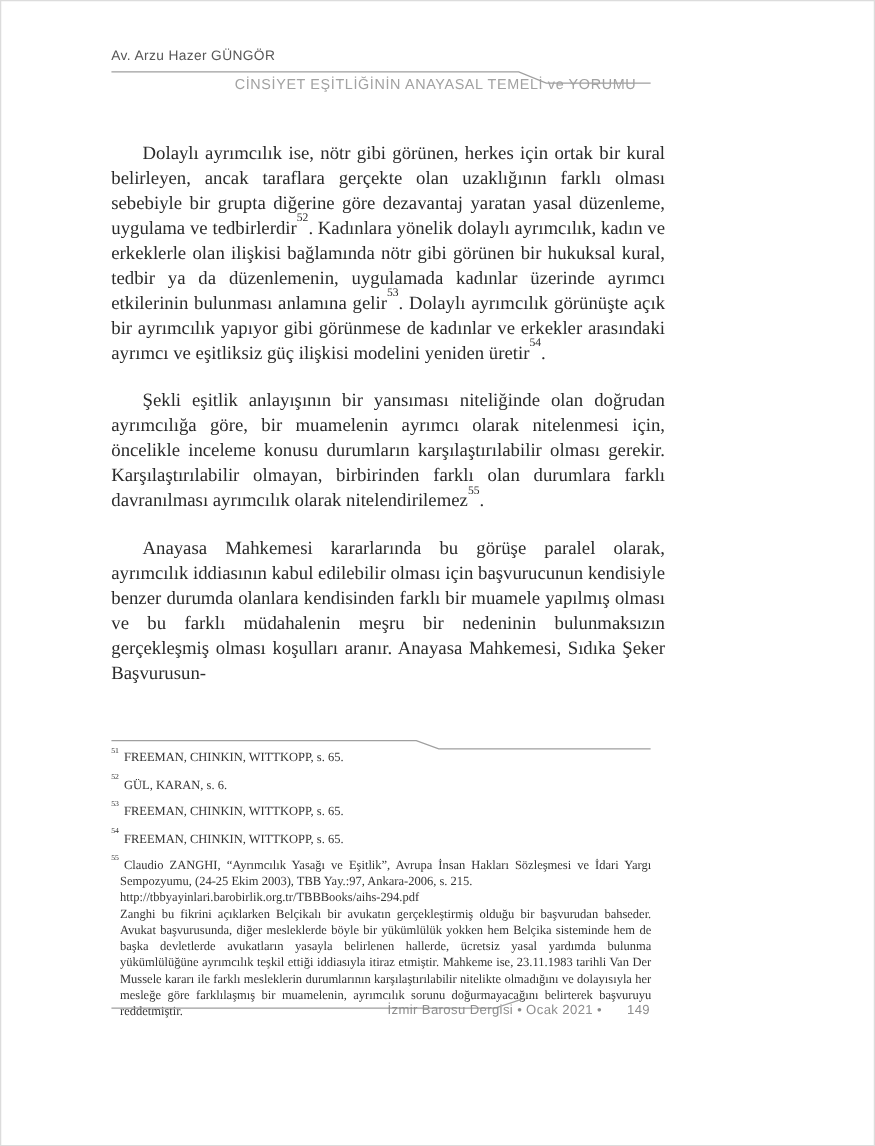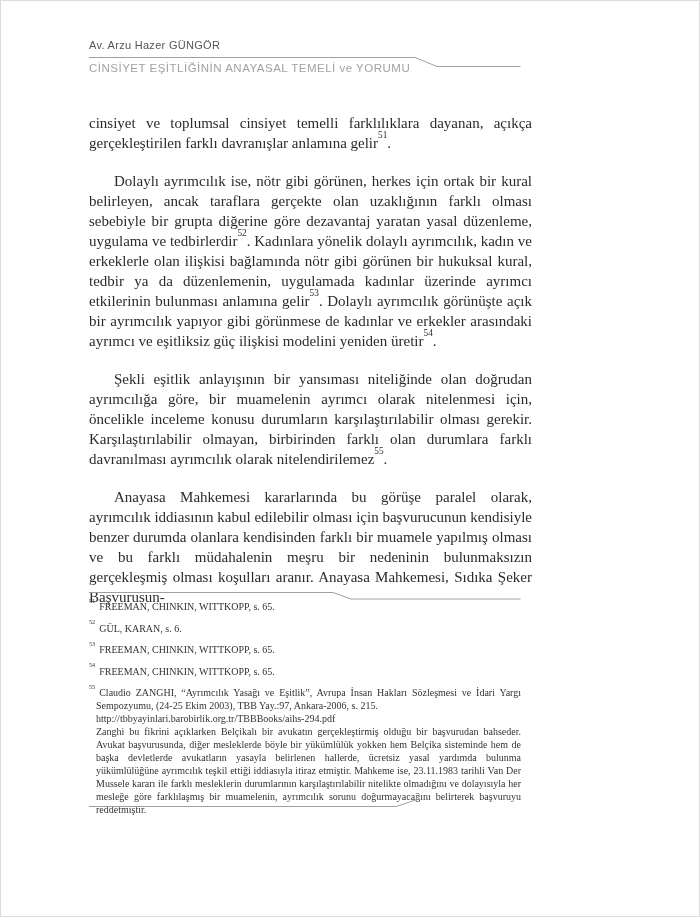--- a/index.html
+++ b/index.html
@@ -28,20 +28,21 @@
     text-align:right;
     font-family:"Liberation Sans", sans-serif;
     font-size:9.5px; letter-spacing:0.4px;
     color:#b7b7b7;
   }
   .article-title {
     position:absolute; left:88px; top:61px; width:420px;
     font-family:"Liberation Sans", sans-serif;
     font-size:11.5px; letter-spacing:0.5px;
     color:#a2a2a2;
+    text-align:right;
   }
   
   .body-col {
     position:absolute; left:88px; top:112px; width:443px;
   }
   .para {
     margin:0 0 18px 0;
     font-size:15px; line-height:20px;
     text-align:justify;
   }
@@ -88,21 +89,20 @@
   <div class="author">Av. Arzu Hazer GÜNGÖR</div>
 
   <svg class="header-rule" viewBox="0 0 432 18" xmlns="http://www.w3.org/2000/svg" preserveAspectRatio="none">
     <polyline class="rule-line" points="0,6.5 326,6.5 348,15.5 431.5,15.5"></polyline>
   </svg>
 
 
   <div class="article-title">CİNSİYET EŞİTLİĞİNİN ANAYASAL TEMELİ ve YORUMU</div>
 
   <div class="body-col">
-      <p class="para">cinsiyet ve toplumsal cinsiyet temelli farklılıklara dayanan, açıkça gerçekleştirilen farklı davranışlar anlamına gelir<sup>51</sup>.</p>
       <p class="para indent">Dolaylı ayrımcılık ise, nötr gibi görünen, herkes için ortak bir kural belirleyen, ancak taraflara gerçekte olan uzaklığının farklı olması sebebiyle bir grupta diğerine göre dezavantaj yaratan yasal düzenleme, uygulama ve tedbirlerdir<sup>52</sup>. Kadınlara yönelik dolaylı ayrımcılık, kadın ve erkeklerle olan ilişkisi bağlamında nötr gibi görünen bir hukuksal kural, tedbir ya da düzenlemenin, uygulamada kadınlar üzerinde ayrımcı etkilerinin bulunması anlamına gelir<sup>53</sup>. Dolaylı ayrımcılık görünüşte açık bir ayrımcılık yapıyor gibi görünmese de kadınlar ve erkekler arasındaki ayrımcı ve eşitliksiz güç ilişkisi modelini yeniden üretir<sup>54</sup>.</p>
       <p class="para indent">Şekli eşitlik anlayışının bir yansıması niteliğinde olan doğrudan ayrımcılığa göre, bir muamelenin ayrımcı olarak nitelenmesi için, öncelikle inceleme konusu durumların karşılaştırılabilir olması gerekir. Karşılaştırılabilir olmayan, birbirinden farklı olan durumlara farklı davranılması ayrımcılık olarak nitelendirilemez<sup>55</sup>.</p>
       <p class="para indent">Anayasa Mahkemesi kararlarında bu görüşe paralel olarak, ayrımcılık iddiasının kabul edilebilir olması için başvurucunun kendisiyle benzer durumda olanlara kendisinden farklı bir muamele yapılmış olması ve bu farklı müdahalenin meşru bir nedeninin bulunmaksızın gerçekleşmiş olması koşulları aranır. Anayasa Mahkemesi, Sıdıka Şeker Başvurusun-</p>
     </div>
 
   <svg class="fn-rule" viewBox="0 0 432 14" xmlns="http://www.w3.org/2000/svg" preserveAspectRatio="none">
     <polyline class="rule-line" points="0,5.5 244,5.5 262,12 431.5,12"></polyline>
   </svg>
 
   <div class="footnotes">
@@ -112,14 +112,18 @@
       <div class="fn"><sup>54</sup><span>FREEMAN, CHINKIN, WITTKOPP, s. 65.</span></div>
       <div class="fn"><sup>55</sup><span>Claudio ZANGHI, “Ayrımcılık Yasağı ve Eşitlik”, Avrupa İnsan Hakları Sözleşmesi ve İdari Yargı Sempozyumu, (24-25 Ekim 2003), TBB Yay.:97, Ankara-2006, s. 215.
 http://tbbyayinlari.barobirlik.org.tr/TBBBooks/aihs-294.pdf
 Zanghi bu fikrini açıklarken Belçikalı bir avukatın gerçekleştirmiş olduğu bir başvurudan bahseder. Avukat başvurusunda, diğer mesleklerde böyle bir yükümlülük yokken hem Belçika sisteminde hem de başka devletlerde avukatların yasayla belirlenen hallerde, ücretsiz yasal yardımda bulunma yükümlülüğüne ayrımcılık teşkil ettiği iddiasıyla itiraz etmiştir. Mahkeme ise, 23.11.1983 tarihli Van Der Mussele kararı ile farklı mesleklerin durumlarının karşılaştırılabilir nitelikte olmadığını ve dolayısıyla her mesleğe göre farklılaşmış bir muamelenin, ayrımcılık sorunu doğurmayacağını belirterek başvuruyu reddetmiştir.</span></div>
     </div>
 
   <svg class="footer-rule" viewBox="0 0 432 14" xmlns="http://www.w3.org/2000/svg" preserveAspectRatio="none">
     <polyline class="rule-line" points="0,11.5 307,11.5 331,3.5"></polyline>
   </svg>
 
+  <div class="footer-text">
+    <span>İzmir Barosu Dergisi • Ocak 2021 •</span>
+    <span>149</span>
+  </div>
 
 </div>
 
 </body></html>

